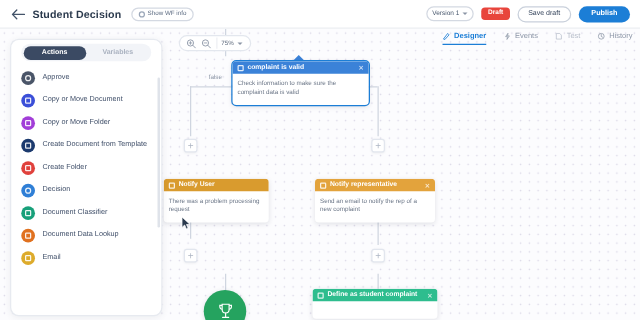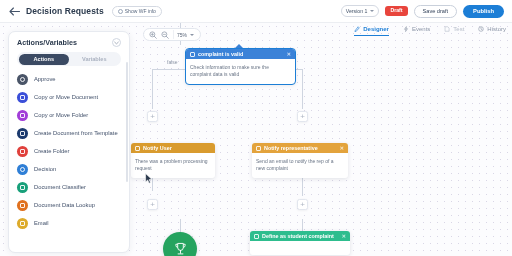--- a/index.html
+++ b/index.html
@@ -233,21 +233,21 @@
 </style>
 </head>
 <body>
 
 <div id="topbar">
   <div id="back-arrow">
     <svg width="11" height="9" viewBox="0 0 11 9">
         <path d="M4.4 1 L1 4.5 L4.4 8 M1 4.5 H10.5" fill="none" stroke="#44546a" stroke-width="1.1" stroke-linecap="round" stroke-linejoin="round"></path>
       </svg>
   </div>
-  <div id="wf-title">Decision Requests</div>
+  <div id="wf-title">Student Decision</div>
   <div id="show-wf-info">
     <span class="dot-i"></span>
     <span>Show WF info</span>
   </div>
 
   <div id="topbar-right">
     <div id="version-select">
       <span>Version 1</span>
       <span class="caret"></span>
     </div>
@@ -372,28 +372,20 @@
     </svg>
   </div>
 
   <svg id="cursor-arrow" style="left:145px; top:150px;" width="8" height="11" viewBox="0 0 8 11">
     <path d="M0.6 0.6 L0.6 9 L2.7 7 L4.1 10.2 L5.5 9.6 L4.2 6.6 L7 6.5 Z" fill="#2b3a4d" stroke="#ffffff" stroke-width="0.6"></path>
   </svg>
 
 </div>
 
 <div id="sidebar">
-  <div id="sidebar-header">
-    <div id="sidebar-title">Actions/Variables</div>
-    <div id="sidebar-collapse">
-      <svg width="5" height="4" viewBox="0 0 6 4">
-          <path d="M0.8 1 L3 3 L5.2 1" fill="none" stroke="#8b95a6" stroke-width="0.9" stroke-linecap="round" stroke-linejoin="round"></path>
-        </svg>
-    </div>
-  </div>
 
   <div id="seg-toggle">
     <div class="seg active">Actions</div>
     <div class="seg">Variables</div>
   </div>
 
   <div id="action-list">
     <div class="act-item">
       <span class="act-icon" style="background:#4a5568">
           <span class="glyph" style="border-radius:50%"></span>

